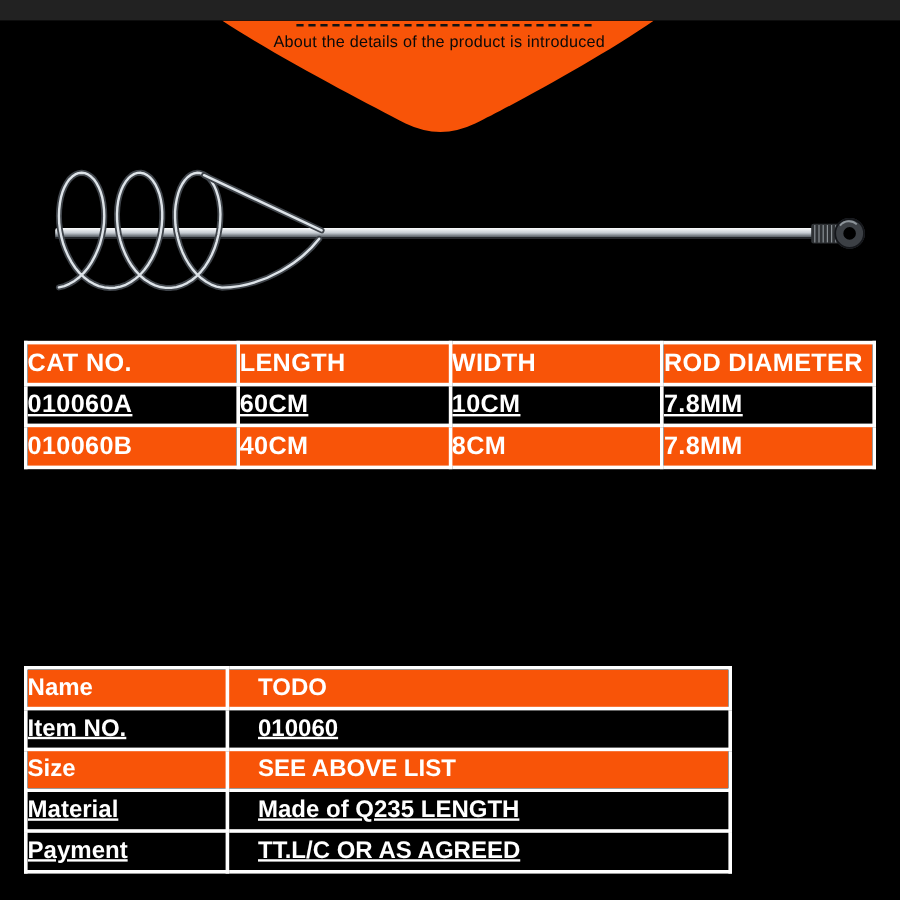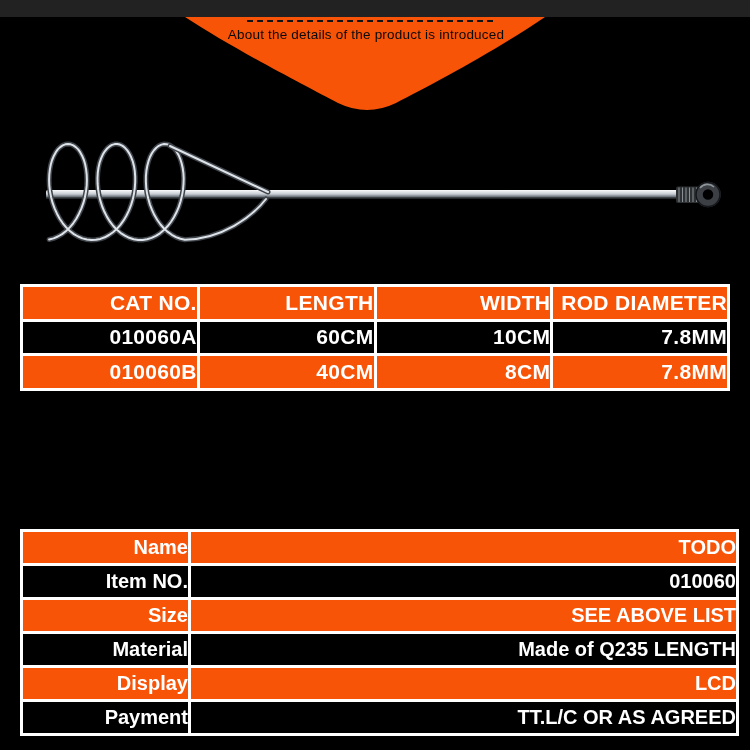--- a/index.html
+++ b/index.html
@@ -31,32 +31,32 @@
   }
   
   #product-svg{position:absolute;top:105px;left:0;}
   .helix-under{stroke:#3f444a;stroke-width:5;fill:none;stroke-linecap:round;stroke-linejoin:round;}
   .helix-over{stroke:#dde3e8;stroke-width:2;fill:none;stroke-linecap:round;stroke-linejoin:round;}
   
   table{border-collapse:collapse;table-layout:fixed;}
   td{
     border:3px solid var(--border);
     color:var(--text-light);font-weight:bold;
-    text-align:right;vertical-align:middle;
+    text-align:left;vertical-align:middle;
     overflow:hidden;white-space:nowrap;
   }
   #spec-table{position:absolute;left:20px;top:267px;width:710px;}
   #spec-table td{height:34.5px;font-size:21px;letter-spacing:0.3px;}
   #spec-table col{width:25%;}
   .bg-orange{background:var(--accent);}
-  .bg-black{background:var(--bg);}
-  #details-table{position:absolute;left:20px;top:512px;width:719px;}
+  .bg-black{background:var(--bg);text-decoration:underline;}
+  #details-table{position:absolute;left:20px;top:538px;width:590px;}
   #details-table td{height:34px;font-size:20px;}
   #details-table .label-col{width:168px;}
-  #details-table .value-cell{text-align:right;padding-left:24px;}
+  #details-table .value-cell{text-align:left;padding-left:24px;}
 </style>
 </head>
 <body>
 
 <div id="canvas">
 
   <svg id="banner-svg" width="750" height="105" viewBox="0 0 750 105">
     <path d="M185,0 L545,0 C500,31 430,69 396,86 Q367,100 338,86 C306,69 232,31 185,0 Z"></path>
   </svg>
   <div class="dashed-divider"></div>
@@ -151,23 +151,19 @@
       </tr>
       <tr>
         <td class="bg-orange">Size</td>
         <td class="bg-orange value-cell">SEE ABOVE LIST</td>
       </tr>
       <tr>
         <td class="bg-black">Material</td>
         <td class="bg-black value-cell">Made of Q235 LENGTH</td>
       </tr>
       <tr>
-        <td class="bg-orange">Display</td>
-        <td class="bg-orange value-cell">LCD</td>
-      </tr>
-      <tr>
         <td class="bg-black">Payment</td>
         <td class="bg-black value-cell">TT.L/C OR AS AGREED</td>
       </tr>
     </tbody>
   </table>
 
 </div>
 
 </body></html>

